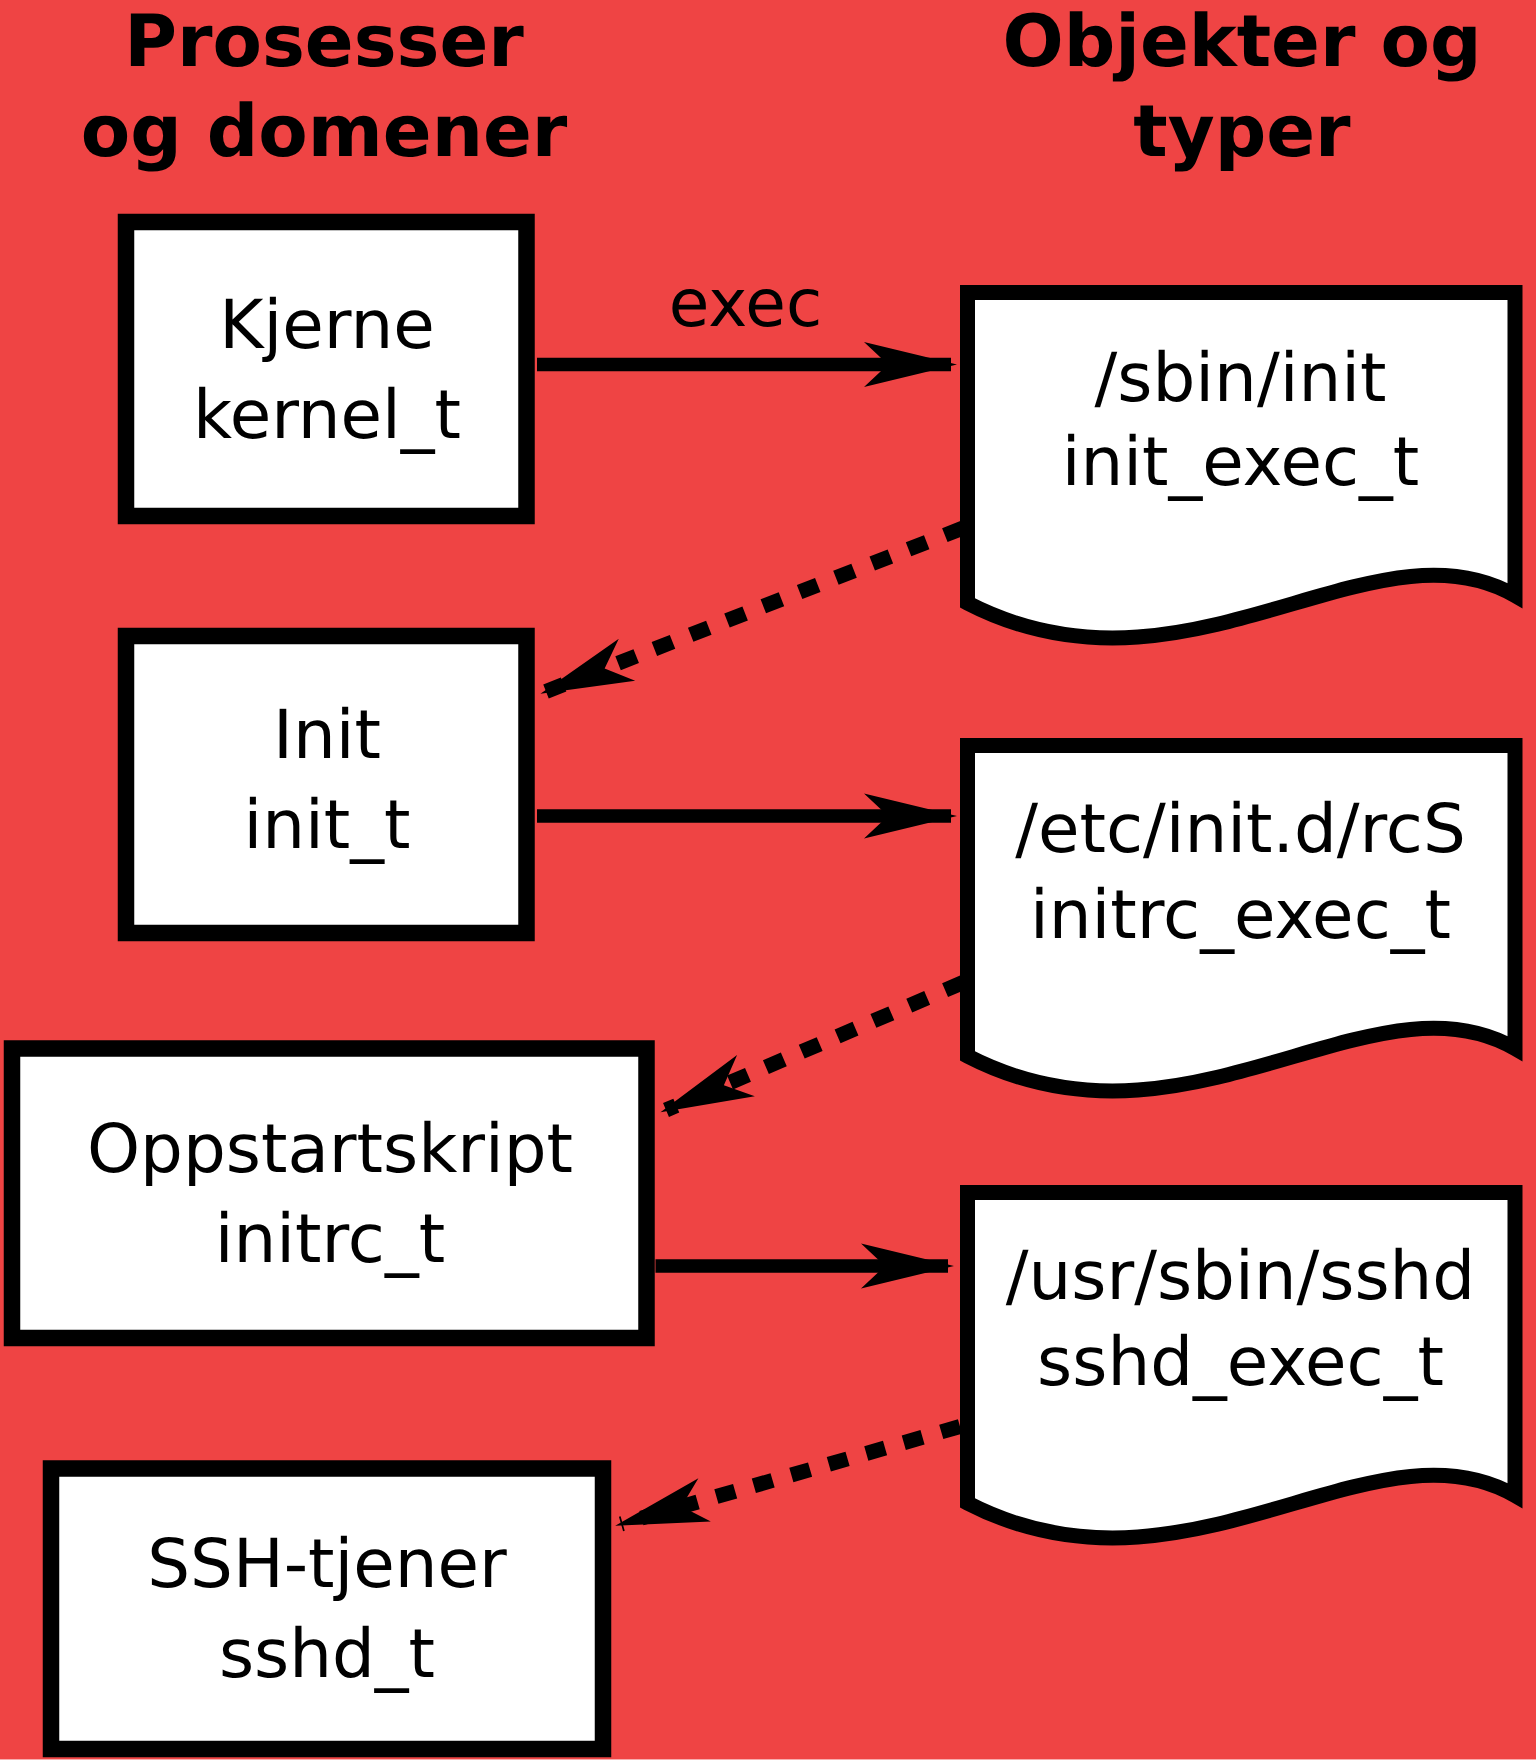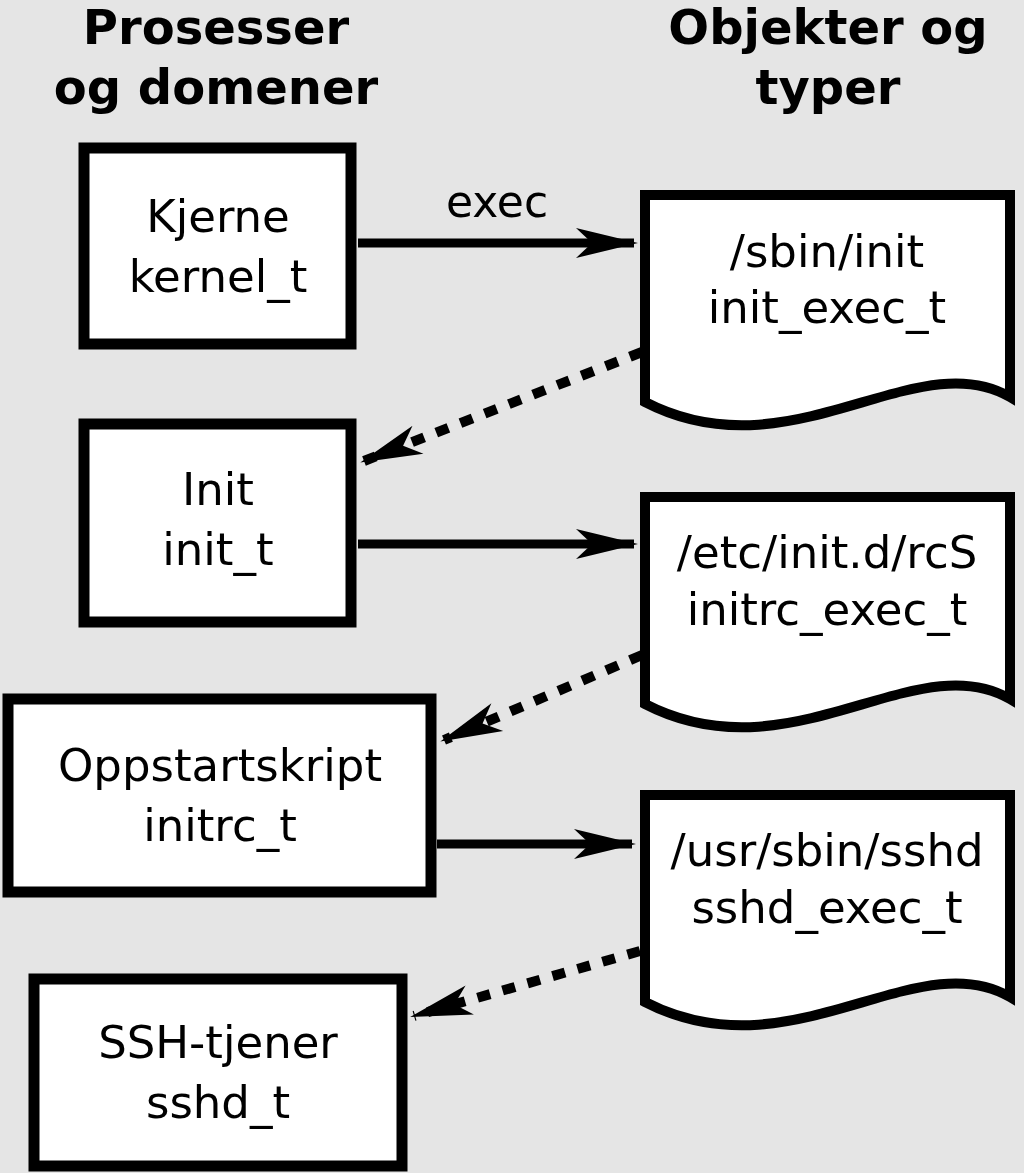--- a/index.html
+++ b/index.html
@@ -4,21 +4,21 @@
 <style>
   html, body {
     margin: 0;
     padding: 0;
     background: #ffffff;
   }
   .canvas {
     position: relative;
     width: 1024px;
     height: 1173px;
-    background: #e5e5e5;
+    background: #ef4444;
     overflow: hidden;
   }
   svg { display: block; }
   .hdr {
     font-family: "DejaVu Sans", "Liberation Sans", sans-serif;
     font-size: 48px;
     font-weight: bold;
     fill: #000000;
   }
   .lbl {

